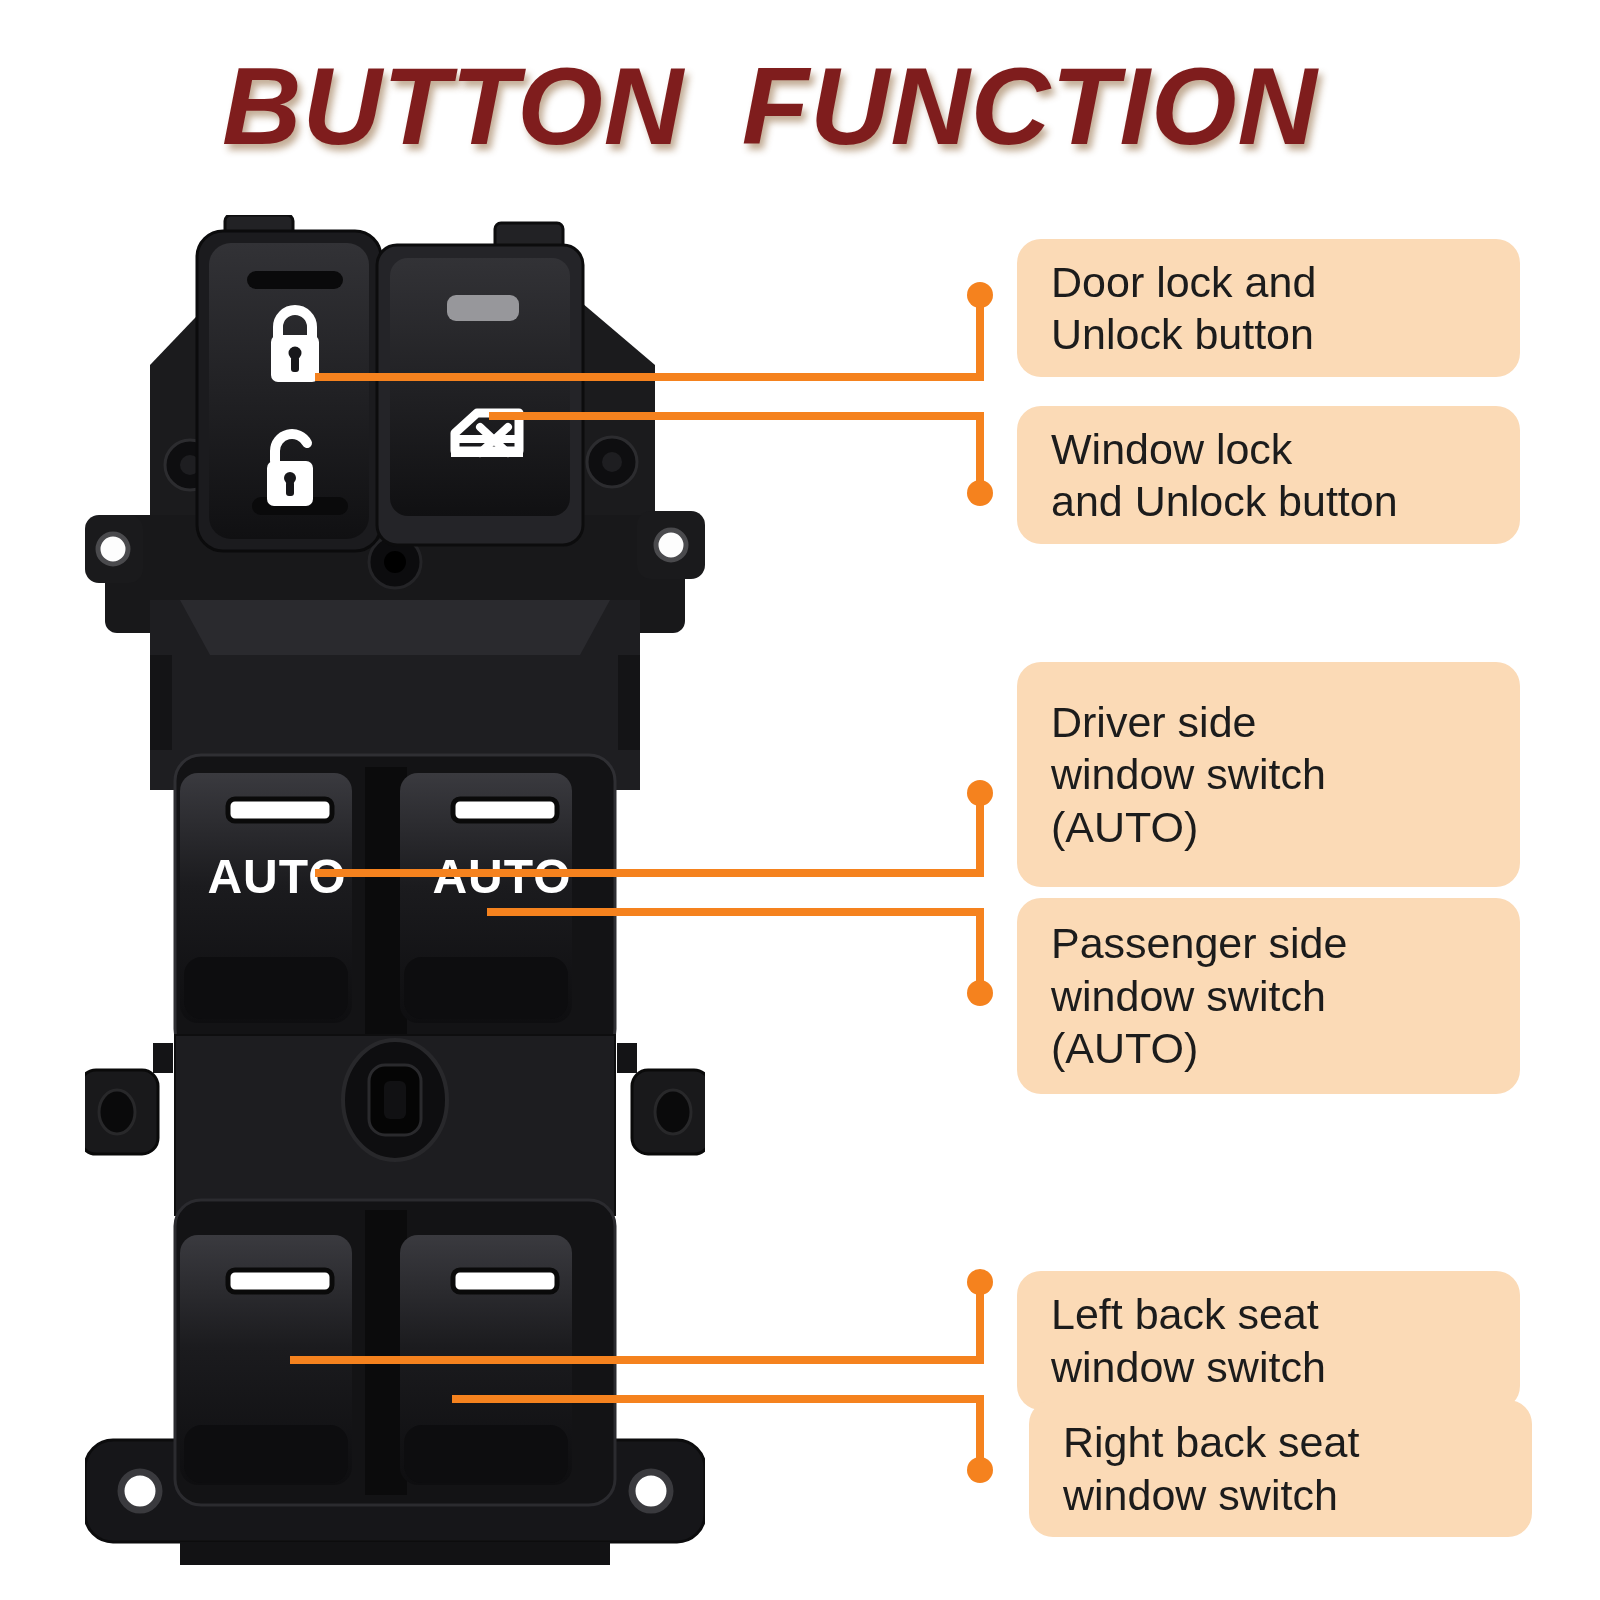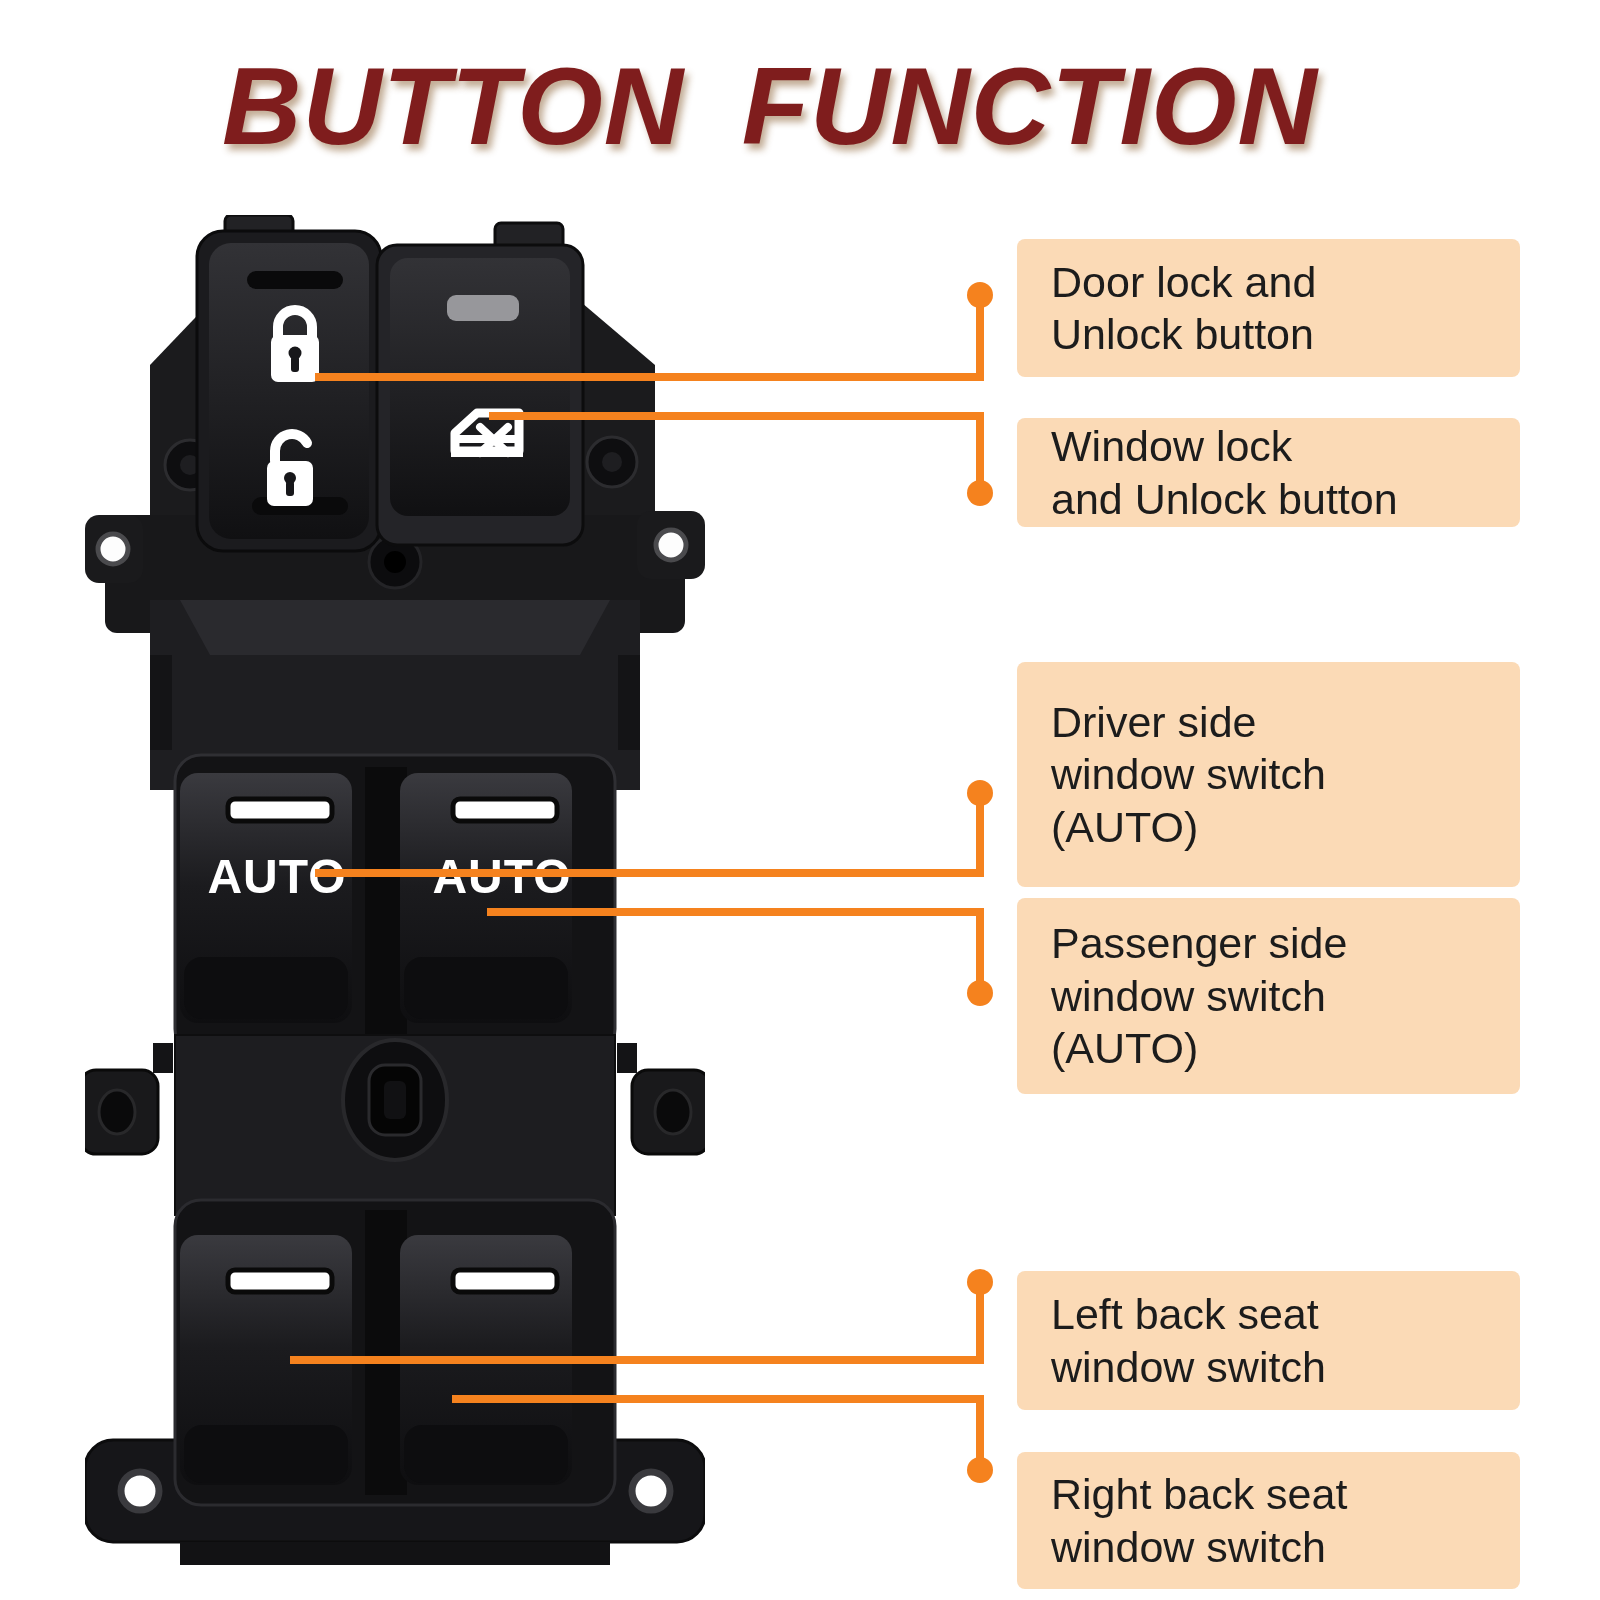--- a/index.html
+++ b/index.html
@@ -10,34 +10,34 @@
   }
   .page-title{
     position:absolute;left:770px;top:42px;transform:translateX(-50%);
     font-size:110px;font-weight:bold;font-style:italic;
     letter-spacing:1px;word-spacing:26px;white-space:nowrap;
     color:#7f1d1d;
     text-shadow:4px 6px 7px rgba(120,70,20,.45);
   }
   .callout{
     position:absolute;left:1017px;width:503px;
-    background:#FBDAB6;border-radius:8px;
+    background:#FBDAB6;border-radius:24px;
     display:flex;align-items:center;
     box-sizing:border-box;padding-left:34px;
   }
   .callout .txt{
     font-size:43px;line-height:1.22;color:#1c1c1c;
     white-space:pre-line;letter-spacing:0px;
   }
   .co-1{top:239px;height:138px;}
-  .co-2{top:418px;height:109px;}
+  .co-2{top:406px;height:138px;}
   .co-3{top:662px;height:225px;}
   .co-4{top:898px;height:196px;}
   .co-5{top:1223px;height:139px;margin-top:48px;}
-  .co-6{top:1452px;height:137px;}
+  .co-6{top:1400px;height:137px;margin-left:12px;}
   .h-line,.v-line{position:absolute;background:#F5821E;}
   .h-line{height:8px;}
   .v-line{width:8px;}
   .dot{
     position:absolute;width:26px;height:26px;border-radius:50%;
     background:#F5821E;
   }
   .product{position:absolute;left:85px;top:215px;width:620px;height:1350px;}
 </style>
 </head>

